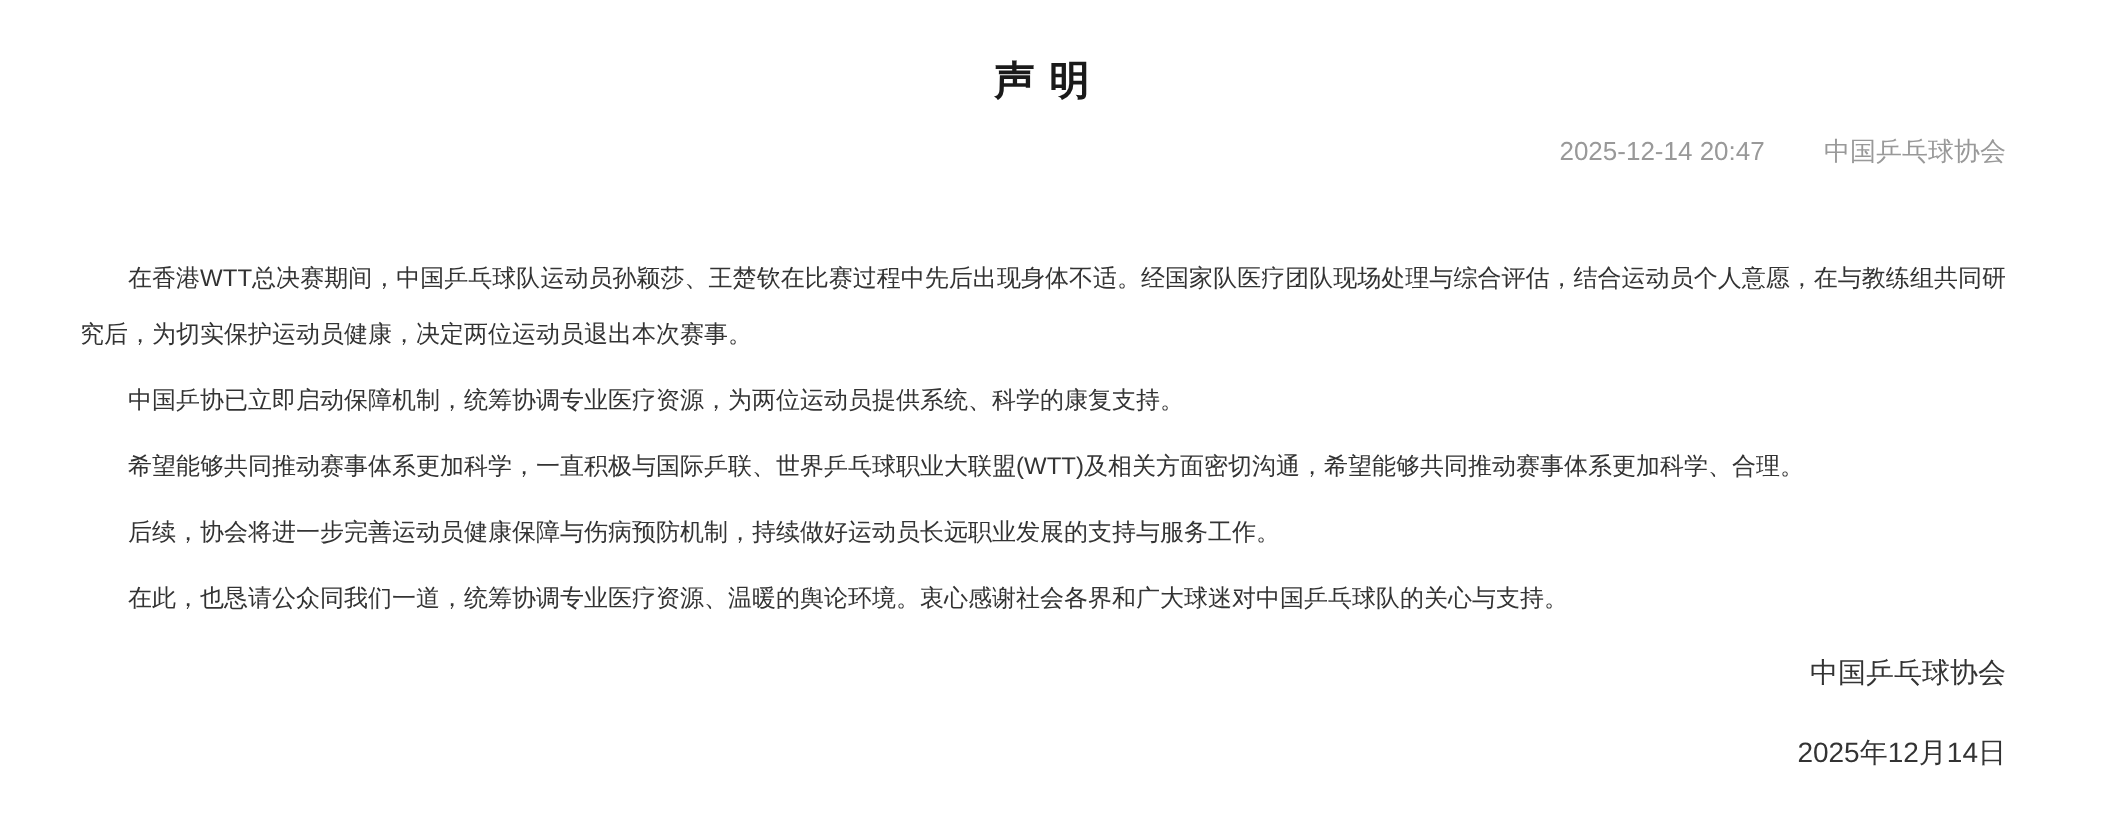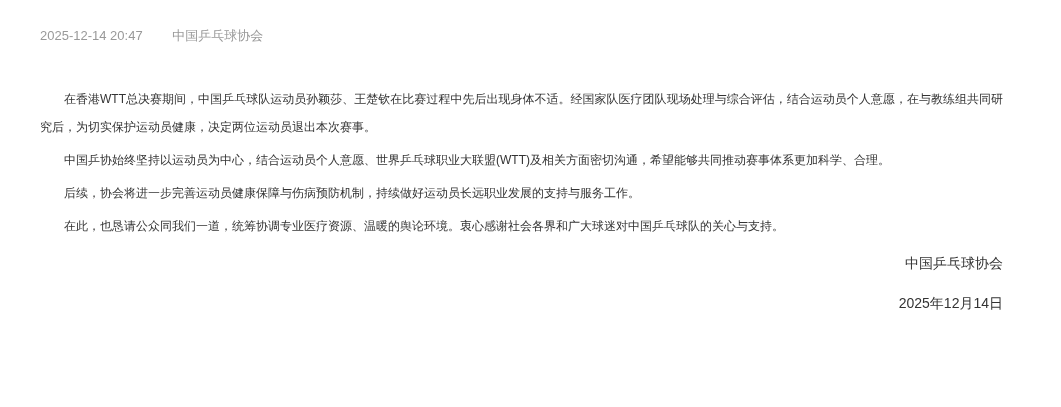--- a/index.html
+++ b/index.html
@@ -20,21 +20,21 @@
   }
   .article-title {
     margin: 0 0 13px 0;
     text-align: center;
     font-size: 20px;
     font-weight: bold;
     color: #1a1a1a;
     letter-spacing: 1px;
   }
   .article-meta {
-    text-align: left;
+    text-align: right;
     font-size: 13px;
     color: #999999;
     margin: 0 0 40px 0;
   }
   .article-meta .meta-source {
     display: inline-block;
     margin-left: 26px;
   }
   .article-body p {
     margin: 0 0 5px 0;
@@ -57,29 +57,31 @@
   .article-signature .sig-date {
     line-height: 28px;
     margin-top: 12px;
   }
 </style>
 </head>
 <body>
 
 <div class="page">
 
+  <h1 class="article-title">声 明</h1>
 
   <div class="article-meta">
     <span class="meta-time">2025-12-14 20:47</span>
     <span class="meta-source">中国乒乓球协会</span>
   </div>
 
   <div class="article-body">
     <p>在香港WTT总决赛期间，中国乒乓球队运动员孙颖莎、王楚钦在比赛过程中先后出现身体不适。经国家队医疗团队现场处理与综合评估，结合运动员个人意愿，在与教练组共同研究后，为切实保护运动员健康，决定两位运动员退出本次赛事。</p>
-    <p>中国乒协始终坚持以运动员为中心，结合运动员个人意愿、世界乒乓球职业大联盟(WTT)及相关方面密切沟通，希望能够共同推动赛事体系更加科学、合理。</p>
+    <p>中国乒协已立即启动保障机制，统筹协调专业医疗资源，为两位运动员提供系统、科学的康复支持。</p>
+    <p>希望能够共同推动赛事体系更加科学，一直积极与国际乒联、世界乒乓球职业大联盟(WTT)及相关方面密切沟通，希望能够共同推动赛事体系更加科学、合理。</p>
     <p>后续，协会将进一步完善运动员健康保障与伤病预防机制，持续做好运动员长远职业发展的支持与服务工作。</p>
     <p>在此，也恳请公众同我们一道，统筹协调专业医疗资源、温暖的舆论环境。衷心感谢社会各界和广大球迷对中国乒乓球队的关心与支持。</p>
   </div>
 
   <div class="article-signature">
     <div class="sig-org">中国乒乓球协会</div>
     <div class="sig-date">2025年12月14日</div>
   </div>
 
 </div>

